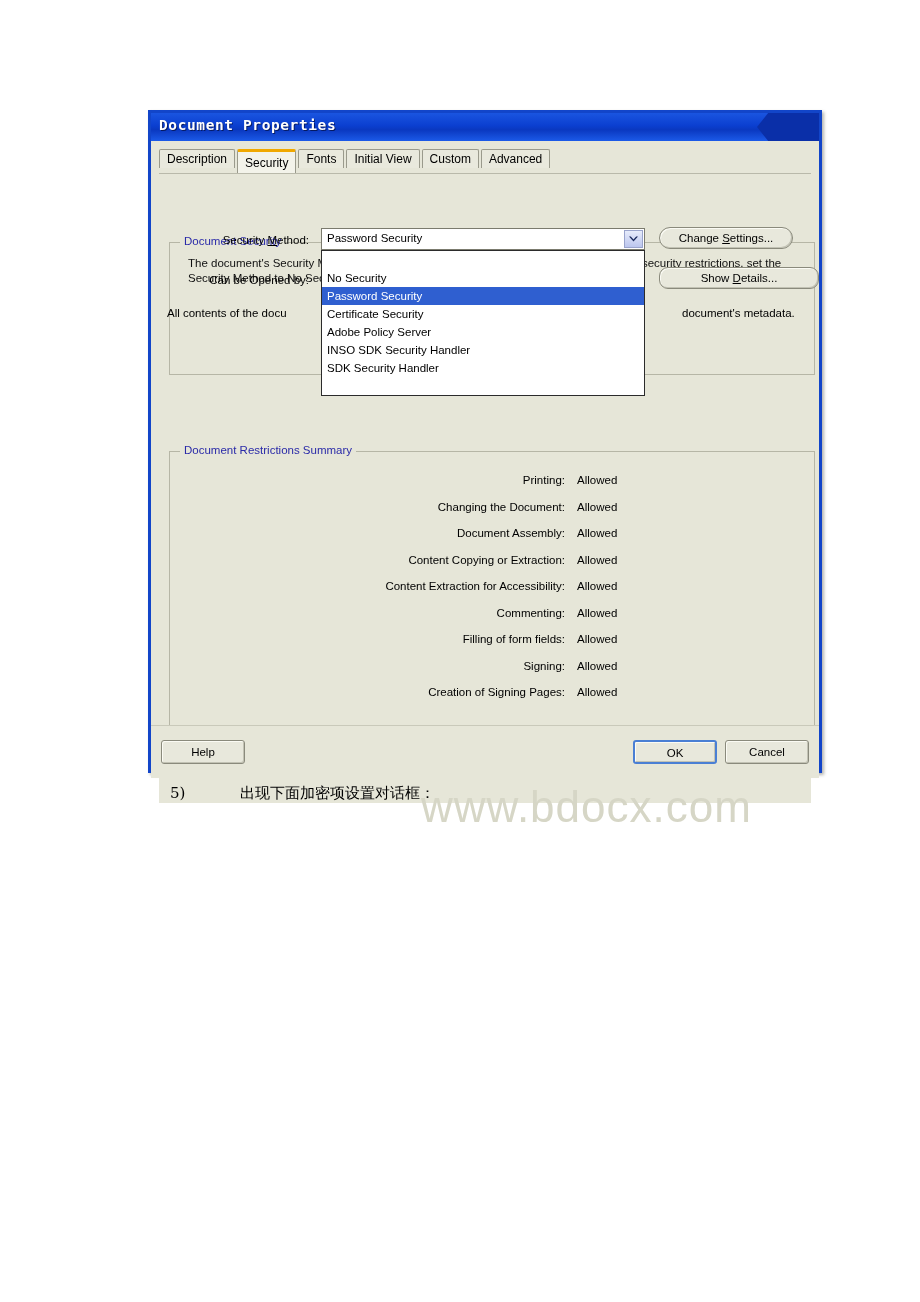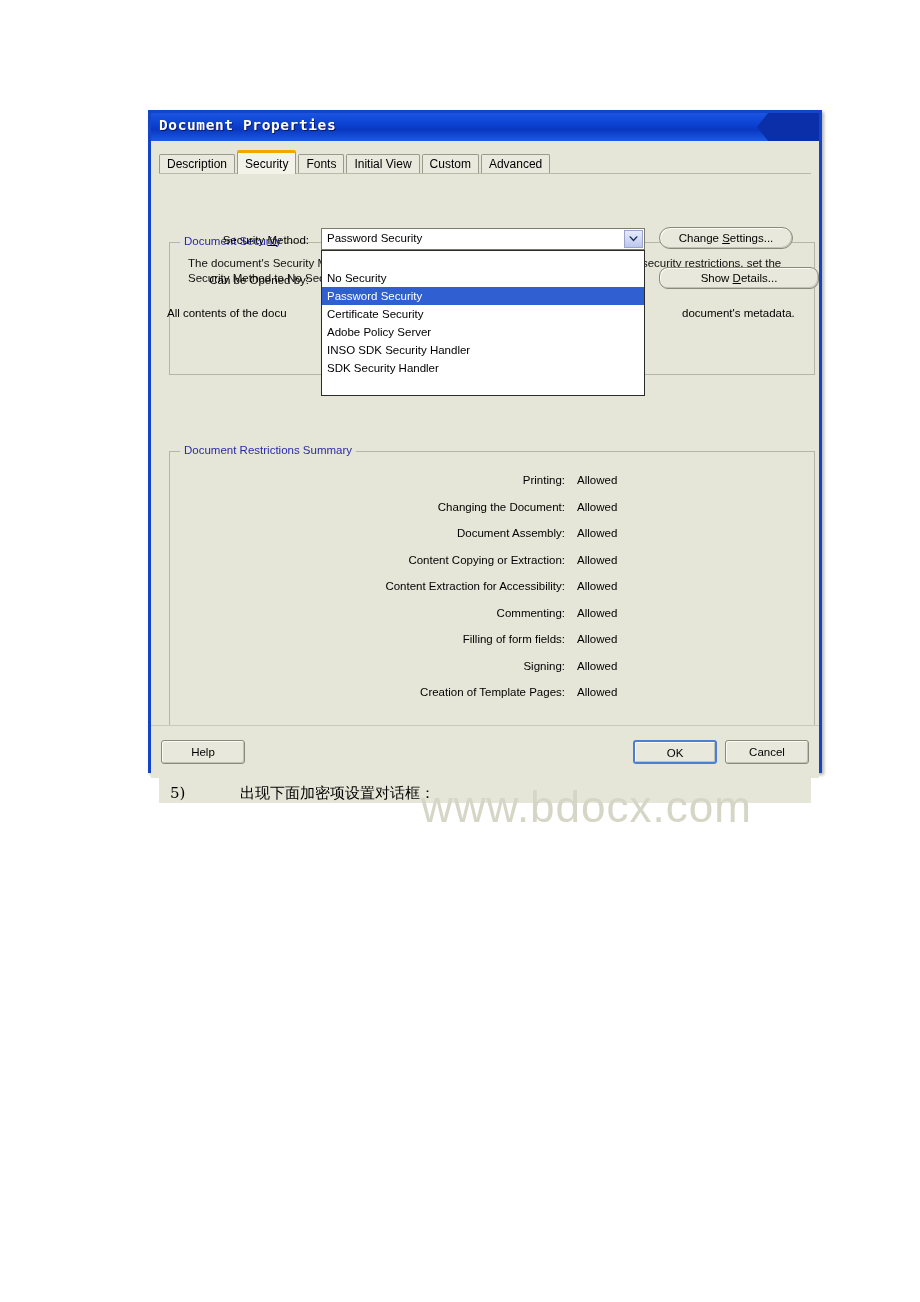--- a/index.html
+++ b/index.html
@@ -66,21 +66,20 @@
     height: calc(100% - 28px);
     background: #e6e6d8;
   }
 
   
   .tabstrip {
     position: relative;
     height: 24px;
     margin: 8px 0 0 8px;
     display: flex;
-    align-items: flex-end;
     z-index: 5;
   }
   .tab {
     position: relative;
     height: 19px;
     line-height: 19px;
     padding: 0 7px;
     margin-right: 2px;
     font-size: 12px;
     color: #000000;
@@ -402,21 +401,21 @@
             </div>
             <div class="restrict-row">
               <span class="restrict-label">Filling of form fields:</span>
               <span class="restrict-value">Allowed</span>
             </div>
             <div class="restrict-row">
               <span class="restrict-label">Signing:</span>
               <span class="restrict-value">Allowed</span>
             </div>
             <div class="restrict-row">
-              <span class="restrict-label">Creation of Template Pages:</span>
+              <span class="restrict-label">Creation of Signing Pages:</span>
               <span class="restrict-value">Allowed</span>
             </div>
           </div>
         </div>
 
       </div>
 
       <div class="bottombar">
         <div class="btn" id="btn-help">Help</div>
         <div class="btn" id="btn-ok">OK</div>

